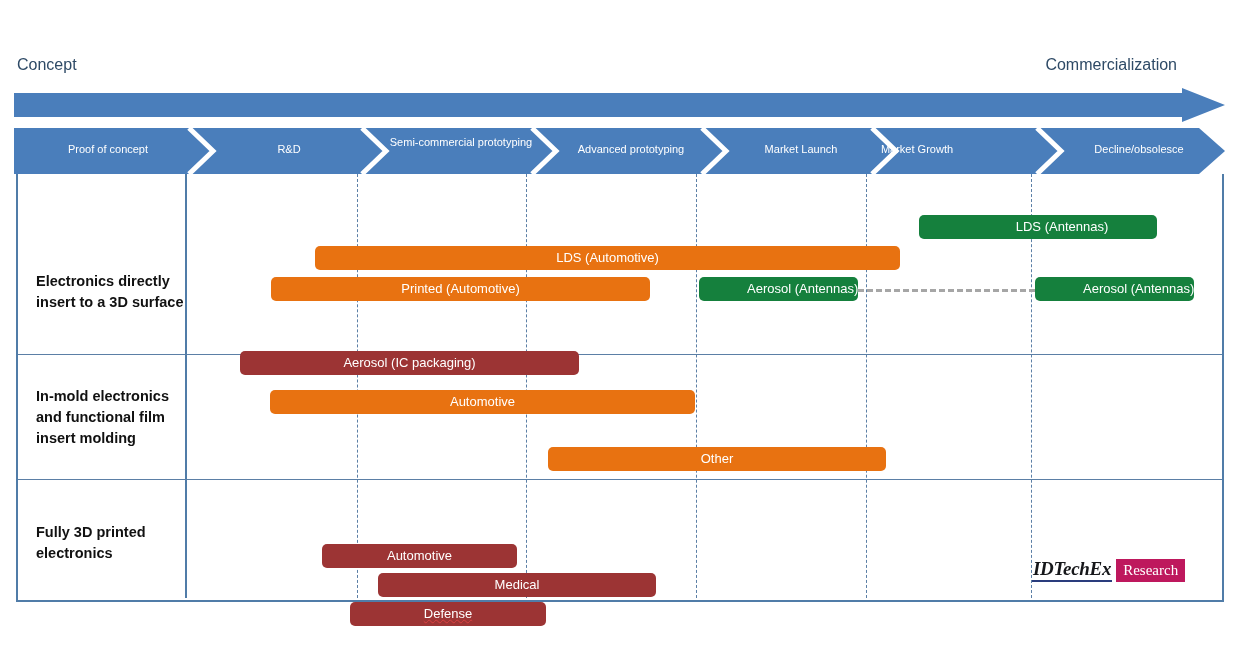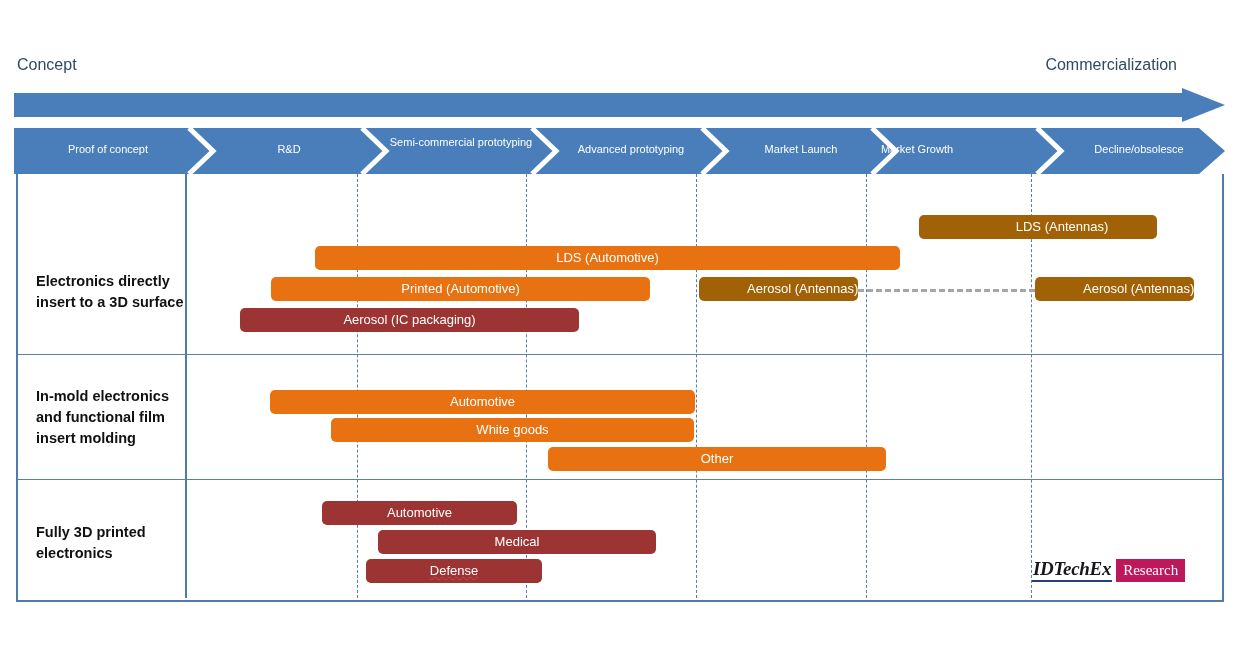--- a/index.html
+++ b/index.html
@@ -109,22 +109,22 @@
     border-radius: 5px;
     color: #ffffff;
     font-size: 13px;
     line-height: 24px;
     text-align: center;
     box-sizing: border-box;
     overflow: hidden;
     white-space: nowrap;
   }
   .bar.orange { background: #e87211; }
-  .bar.darkred { background: #9c3434; }
-  .bar.gray { background: #a16207; padding-left: 48px; }
+  .bar.darkred { background: #9c3434; margin-top: 43px; }
+  .bar.gray { background: #15803d; padding-left: 48px; }
 
   .connector {
     position: absolute;
     height: 0;
     border-top: 3px dashed #a6a6a6;
   }
 
   .spell {
     text-decoration: underline;
     text-decoration-style: wavy;
@@ -224,29 +224,28 @@
 
     <div class="bar gray" style="left:681px; width:159px; top:103px;">Aerosol (Antennas)</div>
 
     <div class="bar gray" style="left:1017px; width:159px; top:103px;">Aerosol (Antennas)</div>
 
     <div class="bar darkred" style="left:222px; width:339px; top:134px;">Aerosol (IC packaging)</div>
 
 
     <div class="bar orange" style="left:252px; width:425px; top:216px;">Automotive</div>
 
-    <div class="bar orange" style="left:313px; width:363px; top:244px;">White goods</div>
 
     <div class="bar orange" style="left:530px; width:338px; top:273px;">Other</div>
 
     <div class="bar darkred" style="left:304px; width:195px; top:327px;">Automotive</div>
 
     <div class="bar darkred" style="left:360px; width:278px; top:356px;">Medical</div>
 
-    <div class="bar darkred" style="left:348px; width:176px; top:385px;"><span class="spell">Defense</span></div>
+    <div class="bar darkred" style="left:332px; width:196px; top:385px;"><span class="spell">Defense</span></div>
 
   </div>
 </div>
 
 <div id="logo">
   <span id="logo-idtechex">IDTechEx</span>
   <span id="logo-research">Research</span>
 </div>
 
 </body></html>

